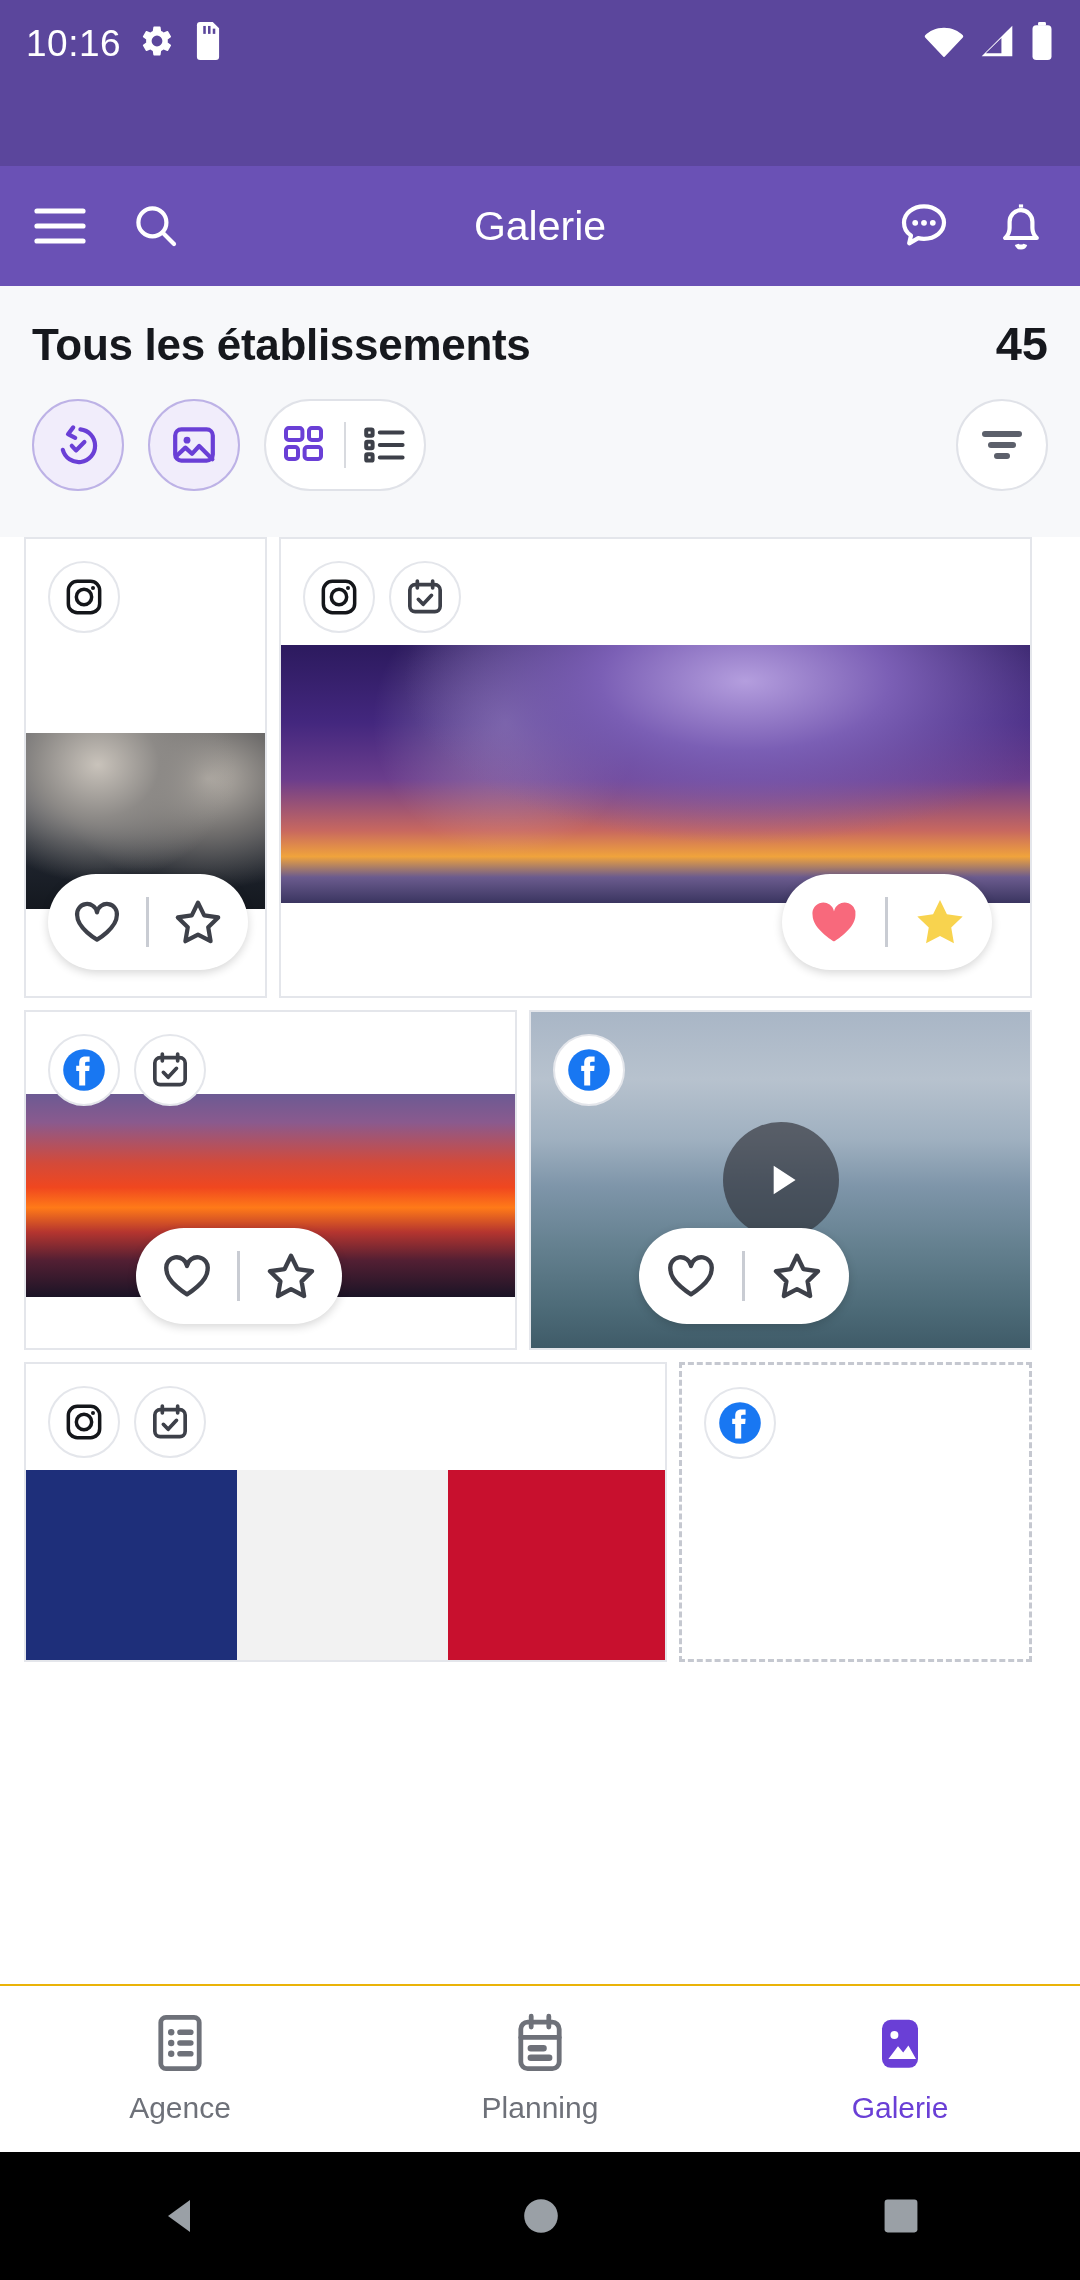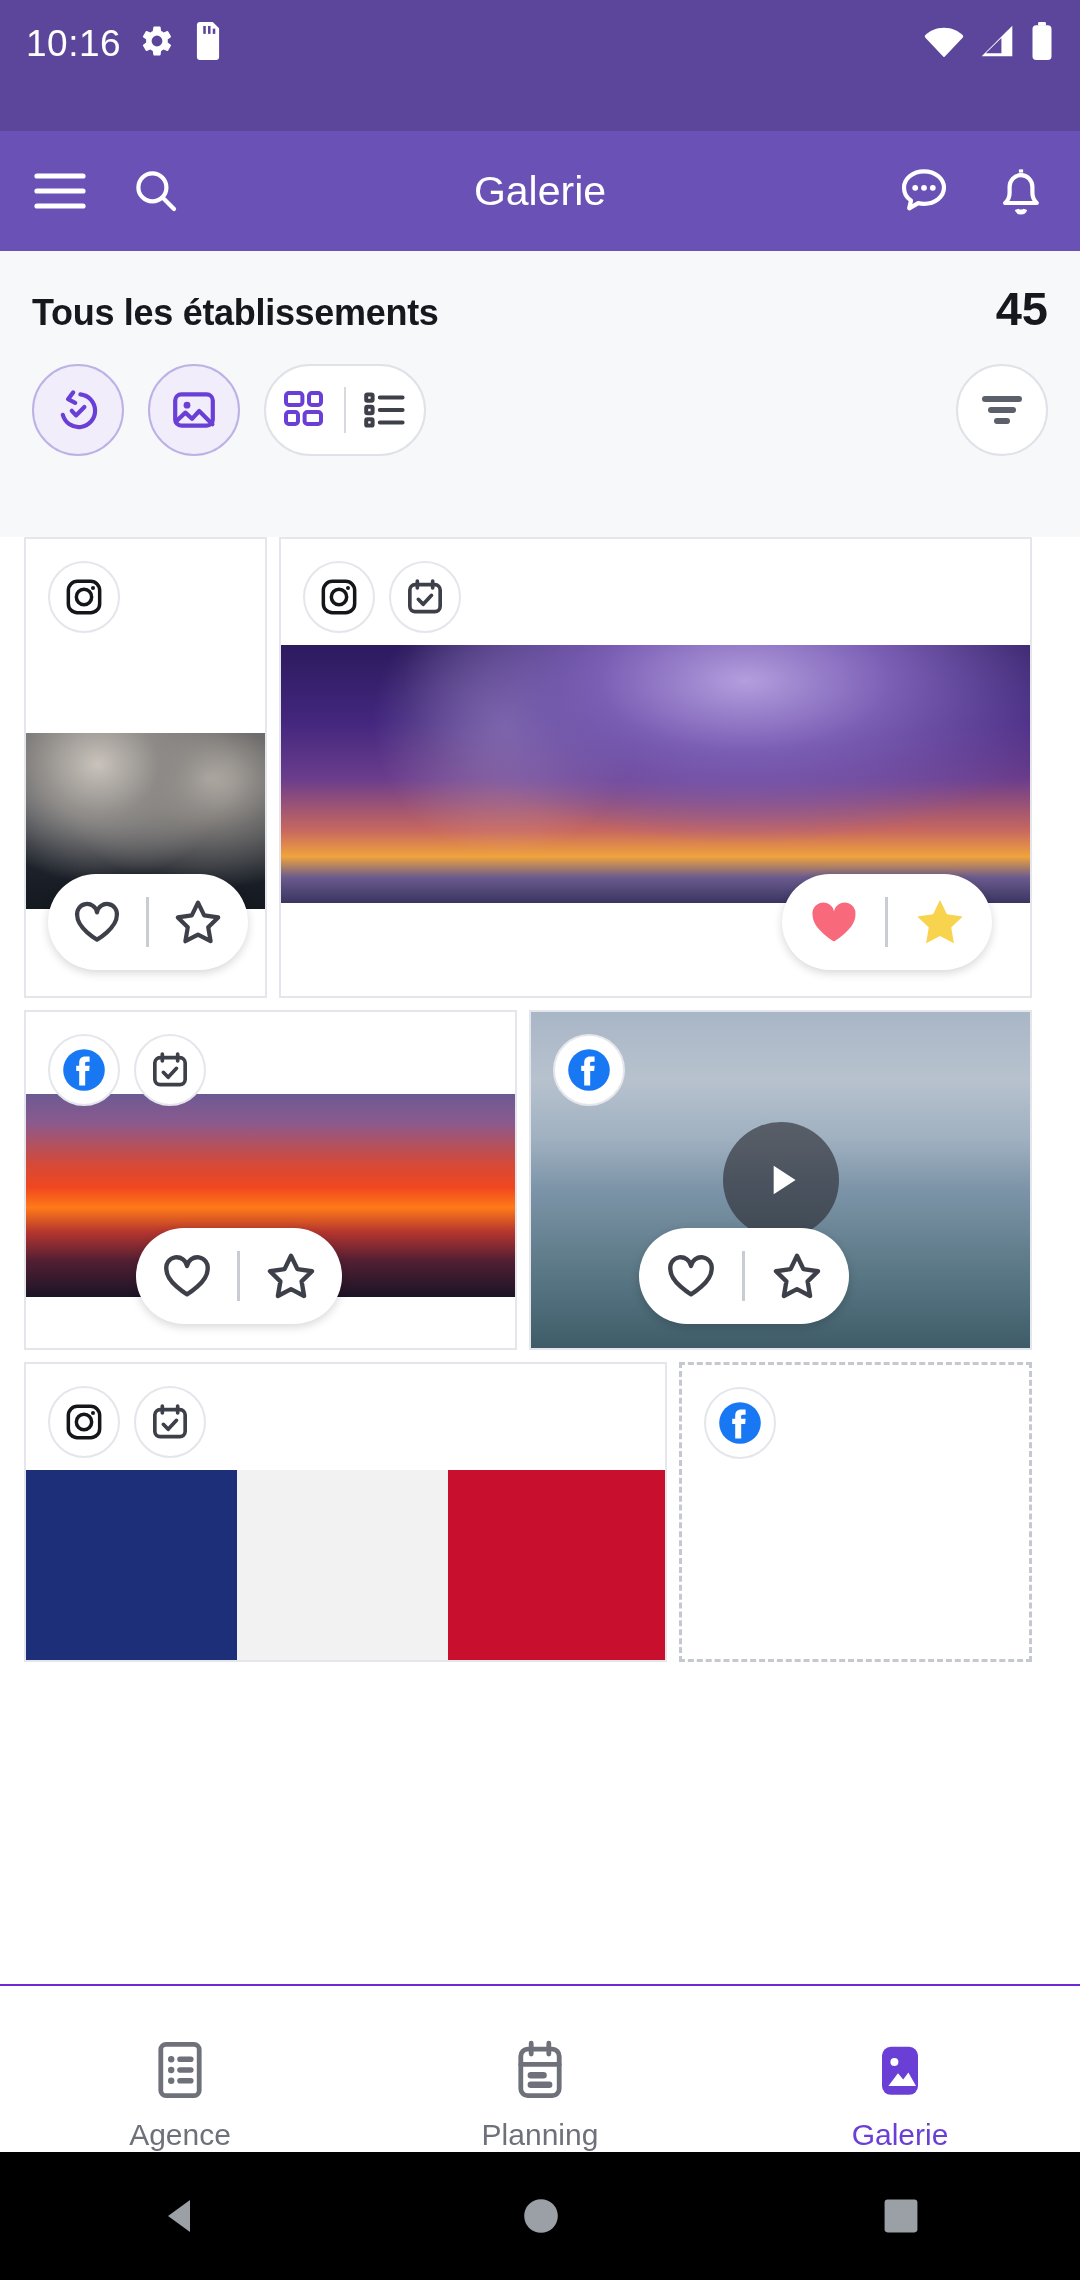--- a/index.html
+++ b/index.html
@@ -6,21 +6,21 @@
   html,body { width:1080px; height:2280px; }
   body {
     font-family: "Liberation Sans", sans-serif;
     background:#ffffff;
     overflow:hidden;
   }
   .screen { position:relative; width:1080px; height:2280px; background:#F7F8FA; }
 
   
   .statusbar {
-    height:131px; background:#5B469C; color:#fff;
+    height:166px; background:#5B469C; color:#fff;
     display:flex; align-items:flex-start; padding:22px 26px 0 26px;
   }
   .sb-left { display:flex; align-items:center; gap:18px; }
   .sb-time { font-size:37px; letter-spacing:0.5px; line-height:1; }
   .sb-right { margin-left:auto; display:flex; align-items:center; gap:14px; }
 
   
   .appbar {
     height:120px; background:#6A51B5; color:#fff;
     display:flex; align-items:center; padding:0 34px; position:relative;
@@ -29,21 +29,21 @@
   .ab-left { display:flex; align-items:center; gap:46px; }
   .ab-title {
     position:absolute; left:0; right:0; text-align:center;
     font-size:41px; font-weight:400; pointer-events:none;
   }
   .ab-right { margin-left:auto; display:flex; align-items:center; gap:46px; z-index:2; }
 
   
   .header { background:#F7F8FA; padding:30px 32px 0 32px; }
   .header-row { display:flex; align-items:baseline; }
-  .header-title { font-size:36px; font-weight:700; color:#16181D; letter-spacing:-0.3px; }
+  .header-title { font-size:44px; font-weight:700; color:#16181D; letter-spacing:-0.3px; }
   .header-count { margin-left:auto; font-size:47px; font-weight:600; color:#16181D; }
 
   .toolbar { display:flex; align-items:center; margin-top:28px; padding-bottom:26px; }
   .chip-circle {
     width:92px; height:92px; border-radius:50%;
     display:flex; align-items:center; justify-content:center;
     border:2px solid #BDB2E6; background:#F1EDFB; margin-right:24px; cursor:pointer;
   }
   .seg {
     height:92px; border-radius:46px; border:2px solid #E0E2E8; background:#fff;
@@ -94,21 +94,21 @@
       linear-gradient(#2c1a5e 0%, #43277e 30%, #6b3d8c 52%, #c8685f 72%, #f0a33c 82%, #6b5b8e 90%, #3a3560 100%); }
   .img-sunset { background:
       linear-gradient(#6c5a93 0%, #8a5a8e 14%, #d34a3a 34%, #f0471f 46%, #ff7a18 56%, #b5352f 68%, #531f33 82%, #1b1426 100%); }
   .img-sea { background:
       linear-gradient(#a9b6c6 0%, #b7c2ce 20%, #9fb0c0 38%, #7e95a9 52%, #64808f 70%, #4d6b78 88%, #3f5b68 100%); }
   .img-flag { background:linear-gradient(90deg,#1e2f7a 0%, #1e2f7a 33%, #f2f2f2 33%, #f2f2f2 66%, #c8102e 66%, #c8102e 100%); }
 
   
   .bottomnav {
     position:absolute; left:0; right:0; bottom:128px; height:168px; background:#fff;
-    border-top:2px solid #6d28d9; display:flex; align-items:flex-end;
+    border-top:2px solid #eab308; display:flex; align-items:center;
   }
   .nav-item {
     flex:1; display:flex; flex-direction:column; align-items:center; gap:14px; cursor:pointer;
   }
   .nav-label { font-size:30px; color:#6E7179; }
   .nav-item.active .nav-label { color:#6A3FD6; }
 
   
   .sysnav {
     position:absolute; left:0; right:0; bottom:0; height:128px; background:#000;

